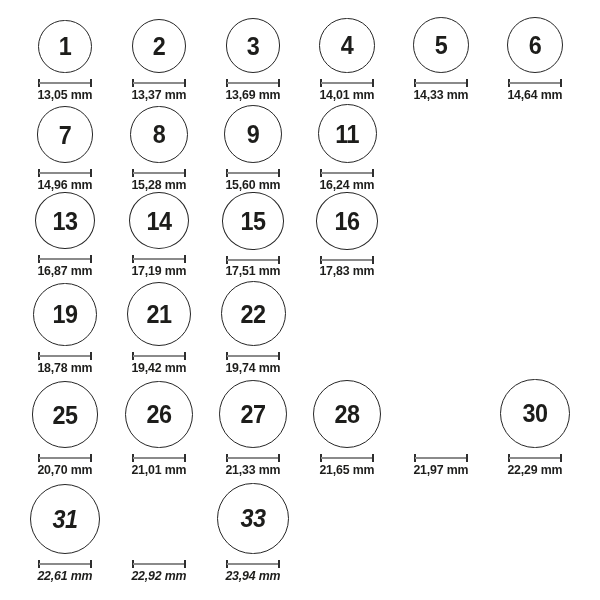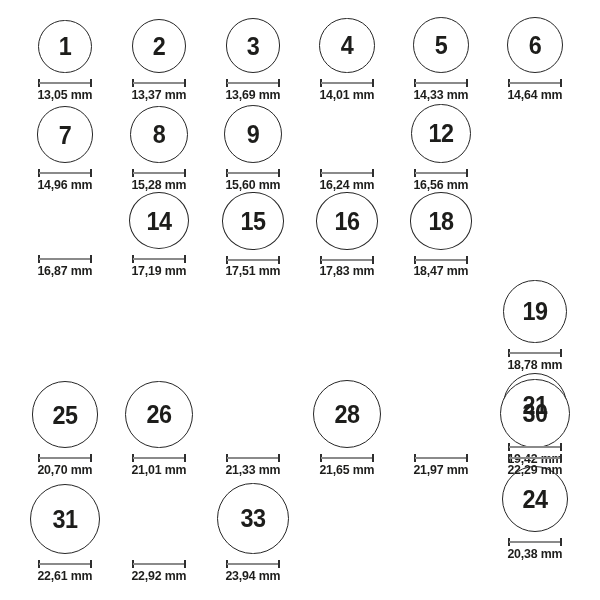--- a/index.html
+++ b/index.html
@@ -183,41 +183,36 @@
           <span class="num">9</span>
         </div>
         <div class="mline">
           <span class="tick l"></span>
           <span class="bar"></span>
           <span class="tick r"></span>
         </div>
         <div class="label">15,60 mm</div>
       </div>
       <div class="cell">
+        <div class="circle" style="width:59.0px;height:59.0px">
+          <span class="num">11</span>
+        </div>
         <div class="mline">
           <span class="tick l"></span>
           <span class="bar"></span>
           <span class="tick r"></span>
         </div>
         <div class="label">16,24 mm</div>
       </div>
-      <div class="cell">
-        <div class="circle" style="width:59.5px;height:59.5px">
-          <span class="num">12</span>
-        </div>
-        <div class="mline">
-          <span class="tick l"></span>
-          <span class="bar"></span>
-          <span class="tick r"></span>
-        </div>
-        <div class="label">16,56 mm</div>
-      </div>
     </div>
     <div class="row" style="height: 86px;">
       <div class="cell">
+        <div class="circle" style="width:60.1px;height:60.1px">
+          <span class="num">13</span>
+        </div>
         <div class="mline">
           <span class="tick l"></span>
           <span class="bar"></span>
           <span class="tick r"></span>
         </div>
         <div class="label">16,87 mm</div>
       </div>
       <div class="cell">
         <div class="circle" style="width:60.6px;height:60.6px">
           <span class="num">14</span>
@@ -244,33 +239,22 @@
         <div class="circle" style="width:61.8px;height:61.8px">
           <span class="num">16</span>
         </div>
         <div class="mline">
           <span class="tick l"></span>
           <span class="bar"></span>
           <span class="tick r"></span>
         </div>
         <div class="label">17,83 mm</div>
       </div>
-      <div class="cell">
-        <div class="circle" style="width:62.9px;height:62.9px">
-          <span class="num">18</span>
-        </div>
-        <div class="mline">
-          <span class="tick l"></span>
-          <span class="bar"></span>
-          <span class="tick r"></span>
-        </div>
-        <div class="label">18,47 mm</div>
-      </div>
-    </div>
-    <div class="row" style="height: 97px; flex-direction: column;">
+    </div>
+    <div class="row" style="height: 97px;">
       <div class="cell">
         <div class="circle" style="width:63.4px;height:63.4px">
           <span class="num">19</span>
         </div>
         <div class="mline">
           <span class="tick l"></span>
           <span class="bar"></span>
           <span class="tick r"></span>
         </div>
         <div class="label">18,78 mm</div>
@@ -280,29 +264,29 @@
           <span class="num">21</span>
         </div>
         <div class="mline">
           <span class="tick l"></span>
           <span class="bar"></span>
           <span class="tick r"></span>
         </div>
         <div class="label">19,42 mm</div>
       </div>
       <div class="cell">
-        <div class="circle" style="width:66.2px;height:66.2px">
-          <span class="num">24</span>
-        </div>
-        <div class="mline">
-          <span class="tick l"></span>
-          <span class="bar"></span>
-          <span class="tick r"></span>
-        </div>
-        <div class="label">20,38 mm</div>
+        <div class="circle" style="width:65.0px;height:65.0px">
+          <span class="num">22</span>
+        </div>
+        <div class="mline">
+          <span class="tick l"></span>
+          <span class="bar"></span>
+          <span class="tick r"></span>
+        </div>
+        <div class="label">19,74 mm</div>
       </div>
     </div>
     <div class="row" style="height: 102px; text-align: center;">
       <div class="cell">
         <div class="circle" style="width:66.7px;height:66.7px">
           <span class="num">25</span>
         </div>
         <div class="mline">
           <span class="tick l"></span>
           <span class="bar"></span>
@@ -315,20 +299,23 @@
           <span class="num">26</span>
         </div>
         <div class="mline">
           <span class="tick l"></span>
           <span class="bar"></span>
           <span class="tick r"></span>
         </div>
         <div class="label">21,01 mm</div>
       </div>
       <div class="cell">
+        <div class="circle" style="width:67.8px;height:67.8px">
+          <span class="num">27</span>
+        </div>
         <div class="mline">
           <span class="tick l"></span>
           <span class="bar"></span>
           <span class="tick r"></span>
         </div>
         <div class="label">21,33 mm</div>
       </div>
       <div class="cell">
         <div class="circle" style="width:68.3px;height:68.3px">
           <span class="num">28</span>
@@ -353,21 +340,21 @@
           <span class="num">30</span>
         </div>
         <div class="mline">
           <span class="tick l"></span>
           <span class="bar"></span>
           <span class="tick r"></span>
         </div>
         <div class="label">22,29 mm</div>
       </div>
     </div>
-    <div class="row" style="height: 106px;">
+    <div class="row" style="height: 106px; font-style: italic;">
       <div class="cell">
         <div class="circle" style="width:70.0px;height:70.0px">
           <span class="num">31</span>
         </div>
         <div class="mline">
           <span class="tick l"></span>
           <span class="bar"></span>
           <span class="tick r"></span>
         </div>
         <div class="label">22,61 mm</div>

